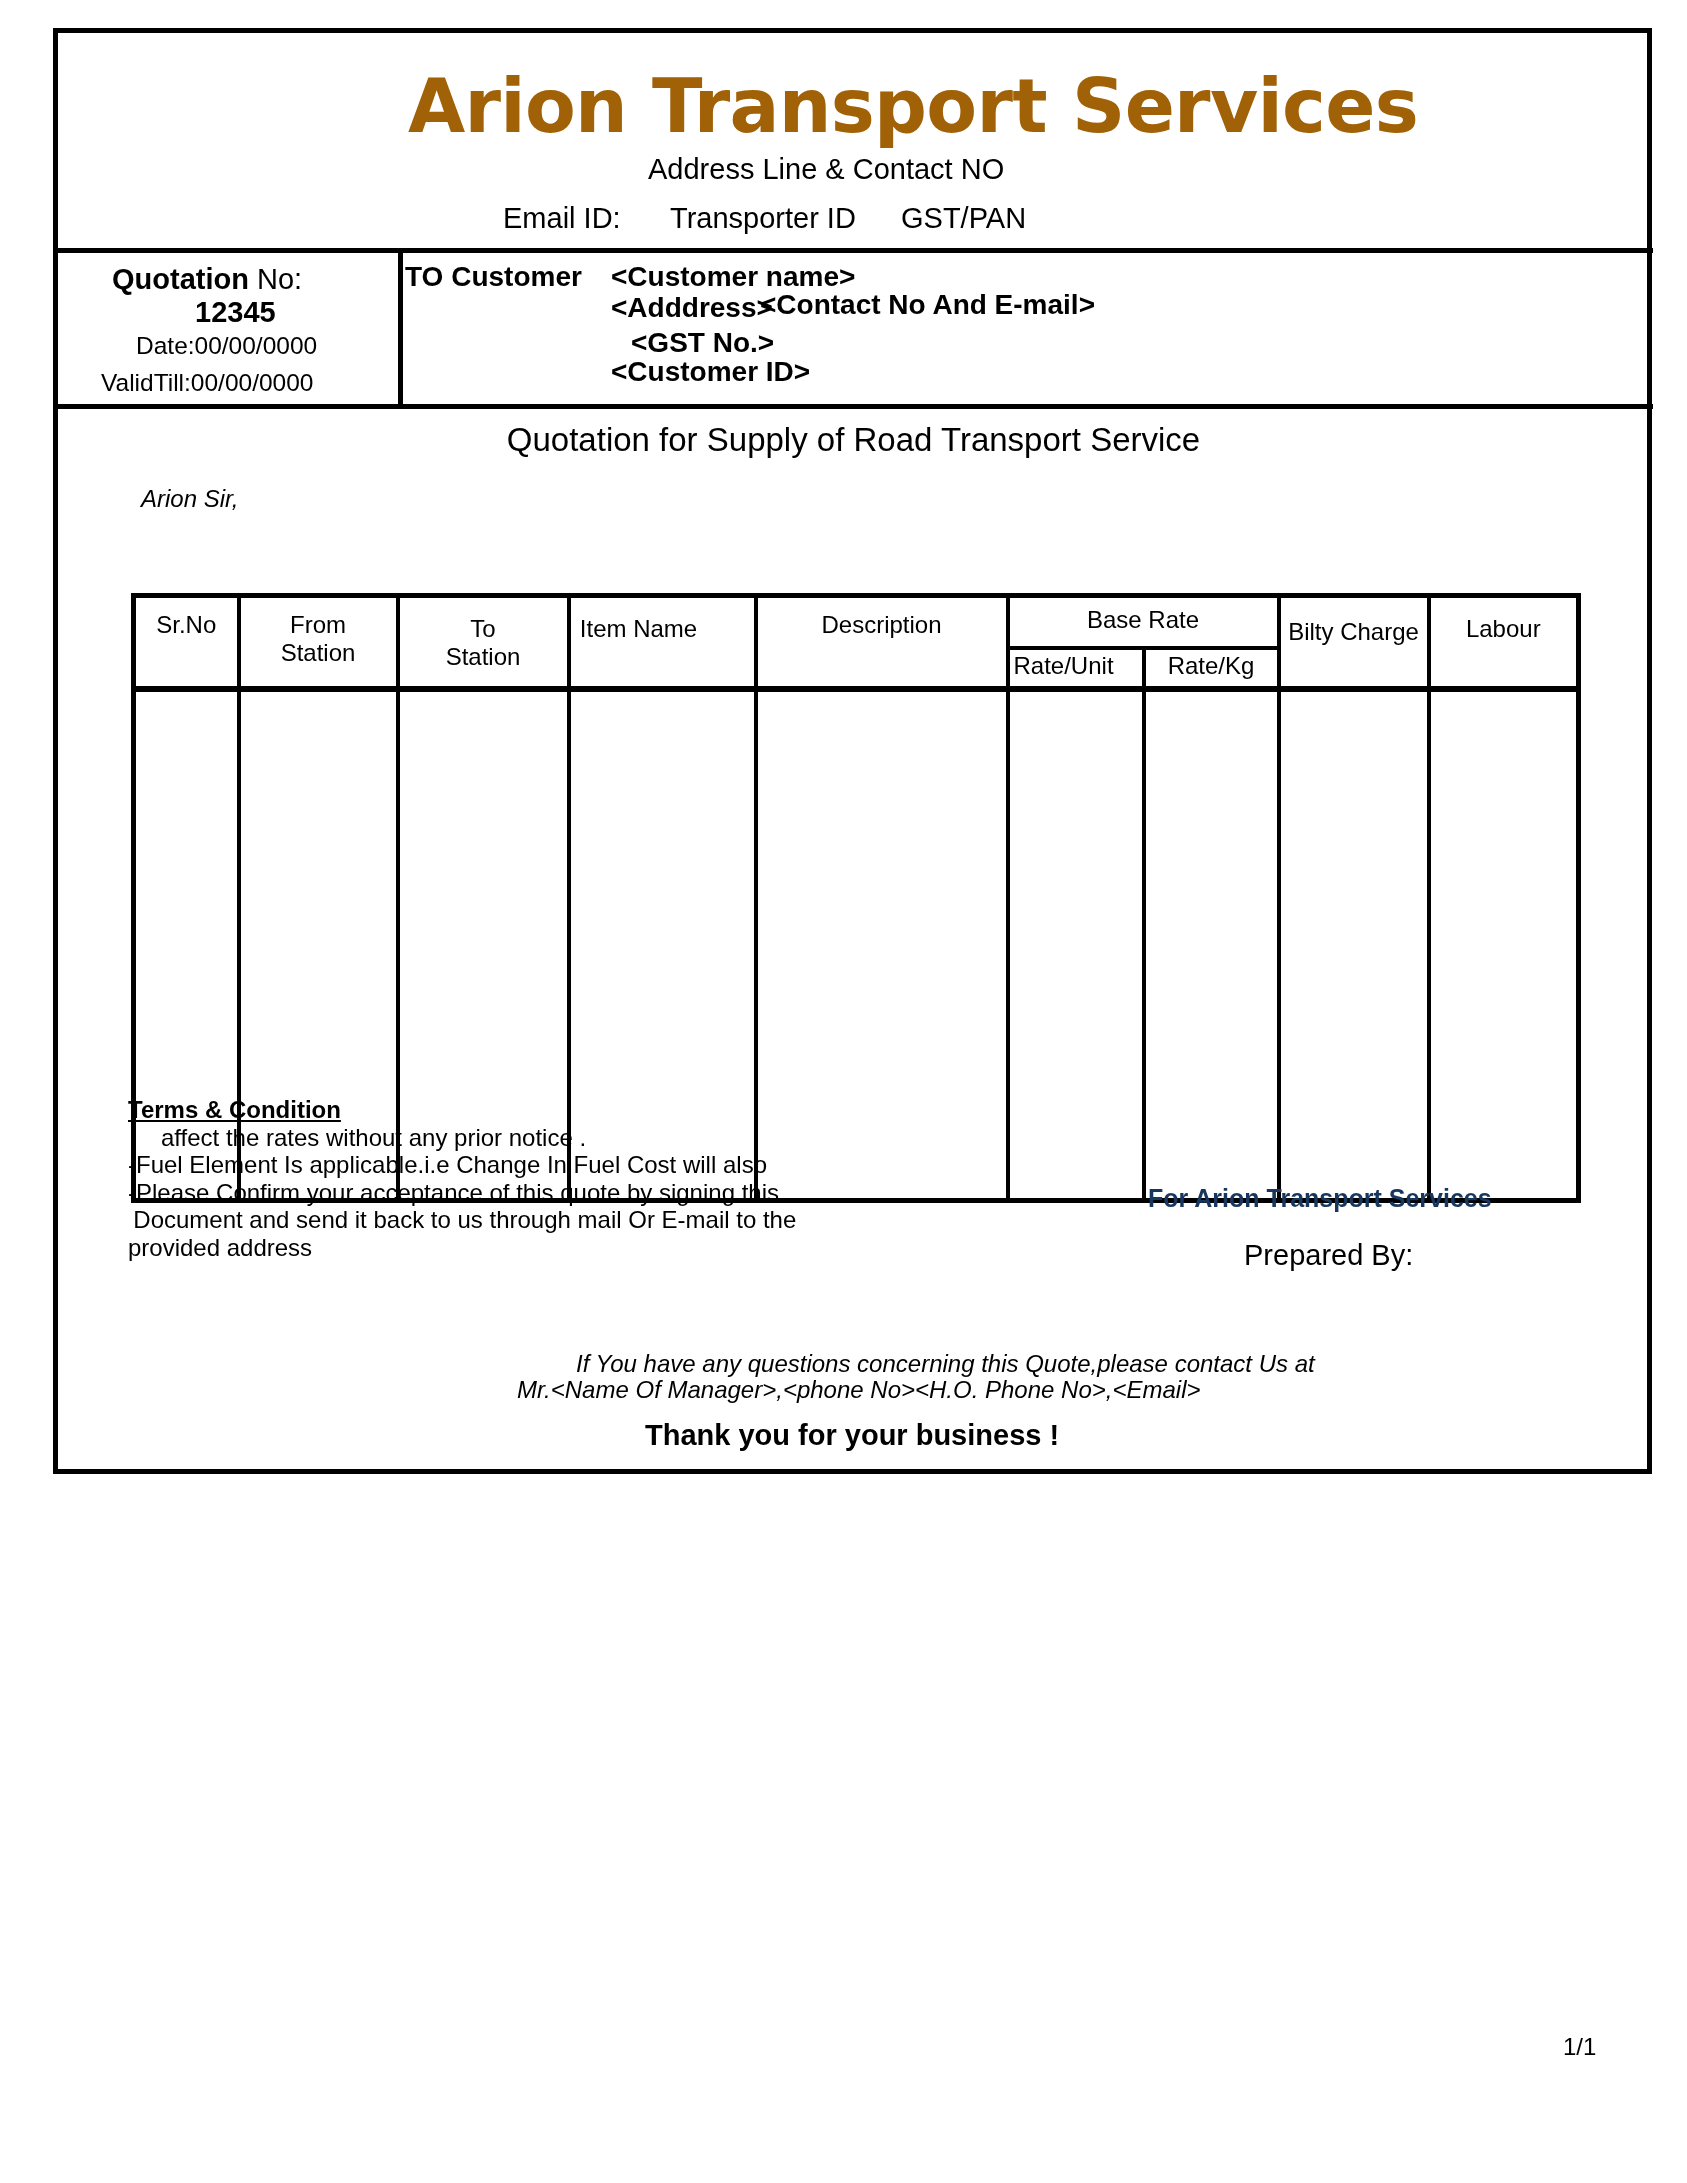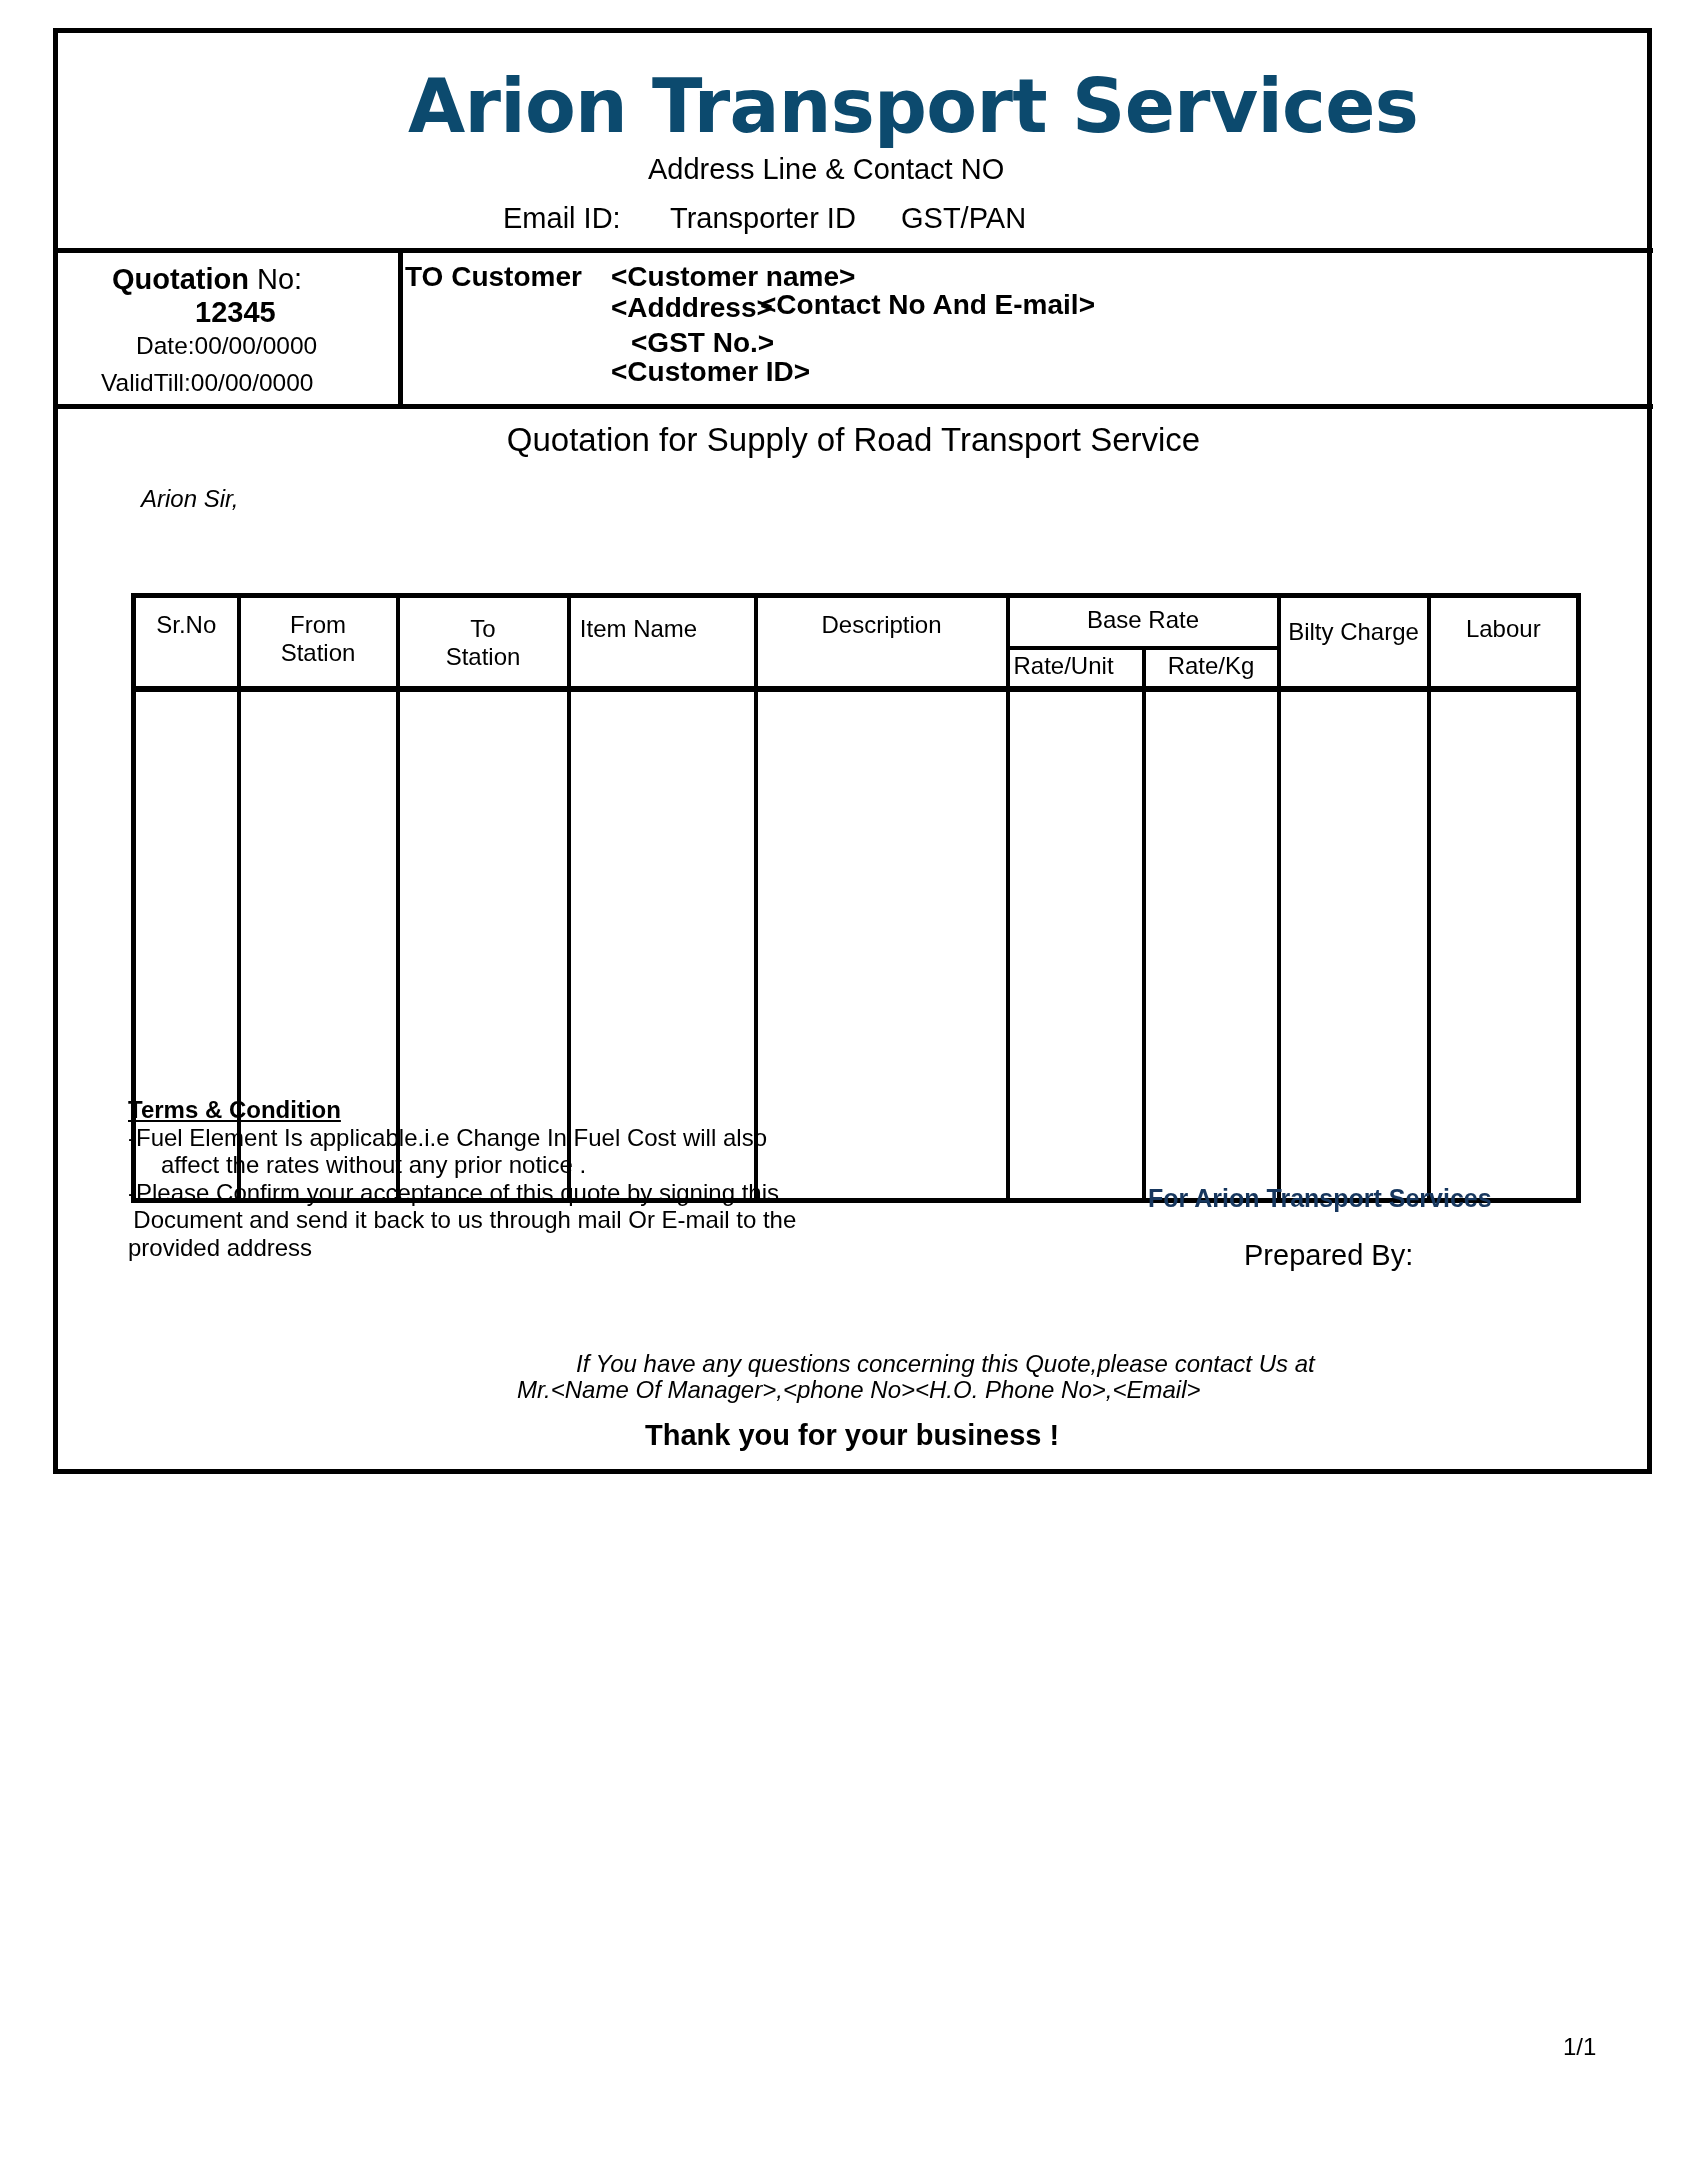--- a/index.html
+++ b/index.html
@@ -10,21 +10,21 @@
   .outer {
     position: absolute; left: 53px; top: 28px; width: 1589px; height: 1436px;
     border: 5.3px solid #000; box-sizing: content-box;
   }
   .hline { position: absolute; background: #000; height: 4.6px; }
   .vline { position: absolute; background: #000; width: 4.6px; }
 
   .company {
     position: absolute; left: 0; width: 100%; top: 63px; text-align: center;
     font-family: "DejaVu Sans", sans-serif; font-weight: bold; font-size: 74px;
-    color: #0c4a6e; letter-spacing: -0.7px; padding-left: 139px; box-sizing: border-box;
+    color: #a16207; letter-spacing: -0.7px; padding-left: 139px; box-sizing: border-box;
   }
   .addr { position: absolute; left: 648px; top: 153px; font-size: 29px; }
   .ids  { position: absolute; top: 202px; font-size: 29px; }
 
   .qno-label { position: absolute; left: 112px; top: 263px; font-size: 29px; }
   .qno-label b { font-weight: bold; }
   .qno-val { position: absolute; left: 195px; top: 296px; font-size: 29px; font-weight: bold; }
   .qdate { position: absolute; left: 136px; top: 332px; font-size: 24.5px; }
   .qvalid { position: absolute; left: 101px; top: 369px; font-size: 24.5px; }
 
@@ -126,22 +126,22 @@
       <td></td>
       <td></td>
       <td></td>
       <td></td>
     </tr>
   </tbody>
 </table>
 
 <div class="terms">
   <div class="th">Terms &amp; Condition</div>
+  <div style="padding-left:33px;">  affect the rates without any prior notice .</div>
   <div>-Fuel Element Is applicable.i.e Change In Fuel Cost will also</div>
-  <div style="padding-left:33px;">  affect the rates without any prior notice .</div>
   <div>-Please Confirm your acceptance of this quote by signing this</div>
   <div style="padding-left:5.3px;"> Document and send it back to us through mail Or E-mail to the</div>
   <div>provided address</div>
 </div>
 
 <div class="for-ats">For Arion Transport Services</div>
 <div class="prep">Prepared By:</div>
 
 <div class="contact1">If You have any questions concerning this Quote,please contact Us at</div>
 <div class="contact2">Mr.&lt;Name Of Manager&gt;,&lt;phone No&gt;&lt;H.O. Phone No&gt;,&lt;Email&gt;</div>

